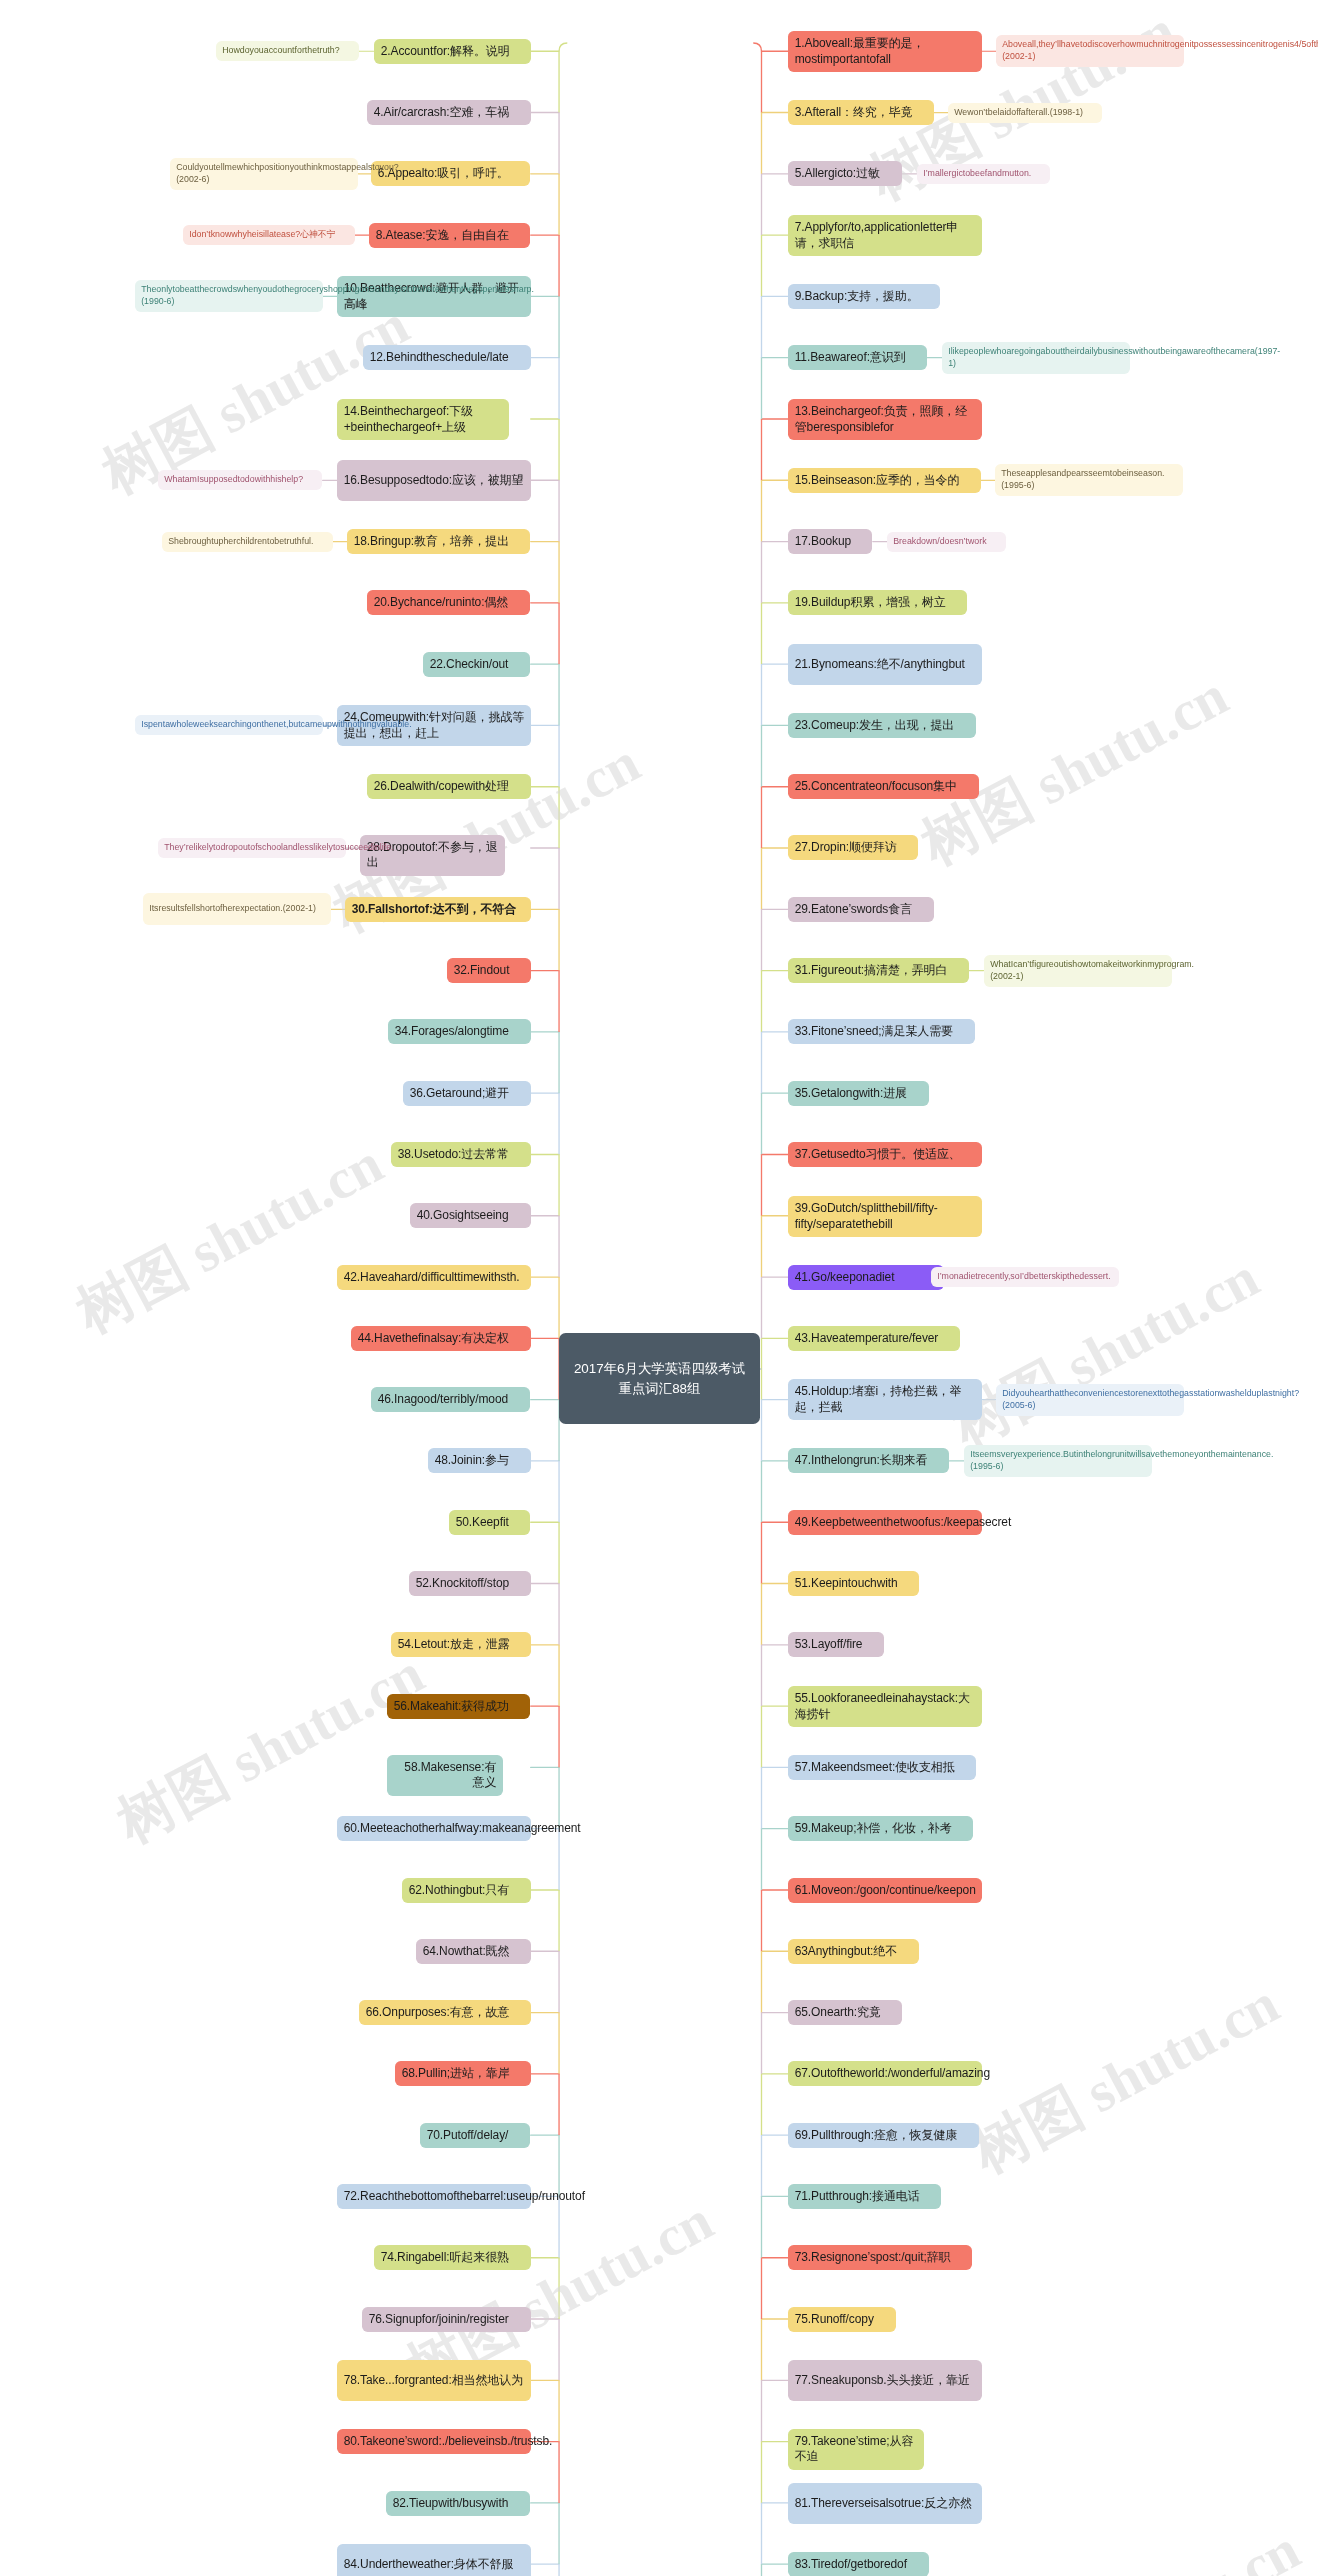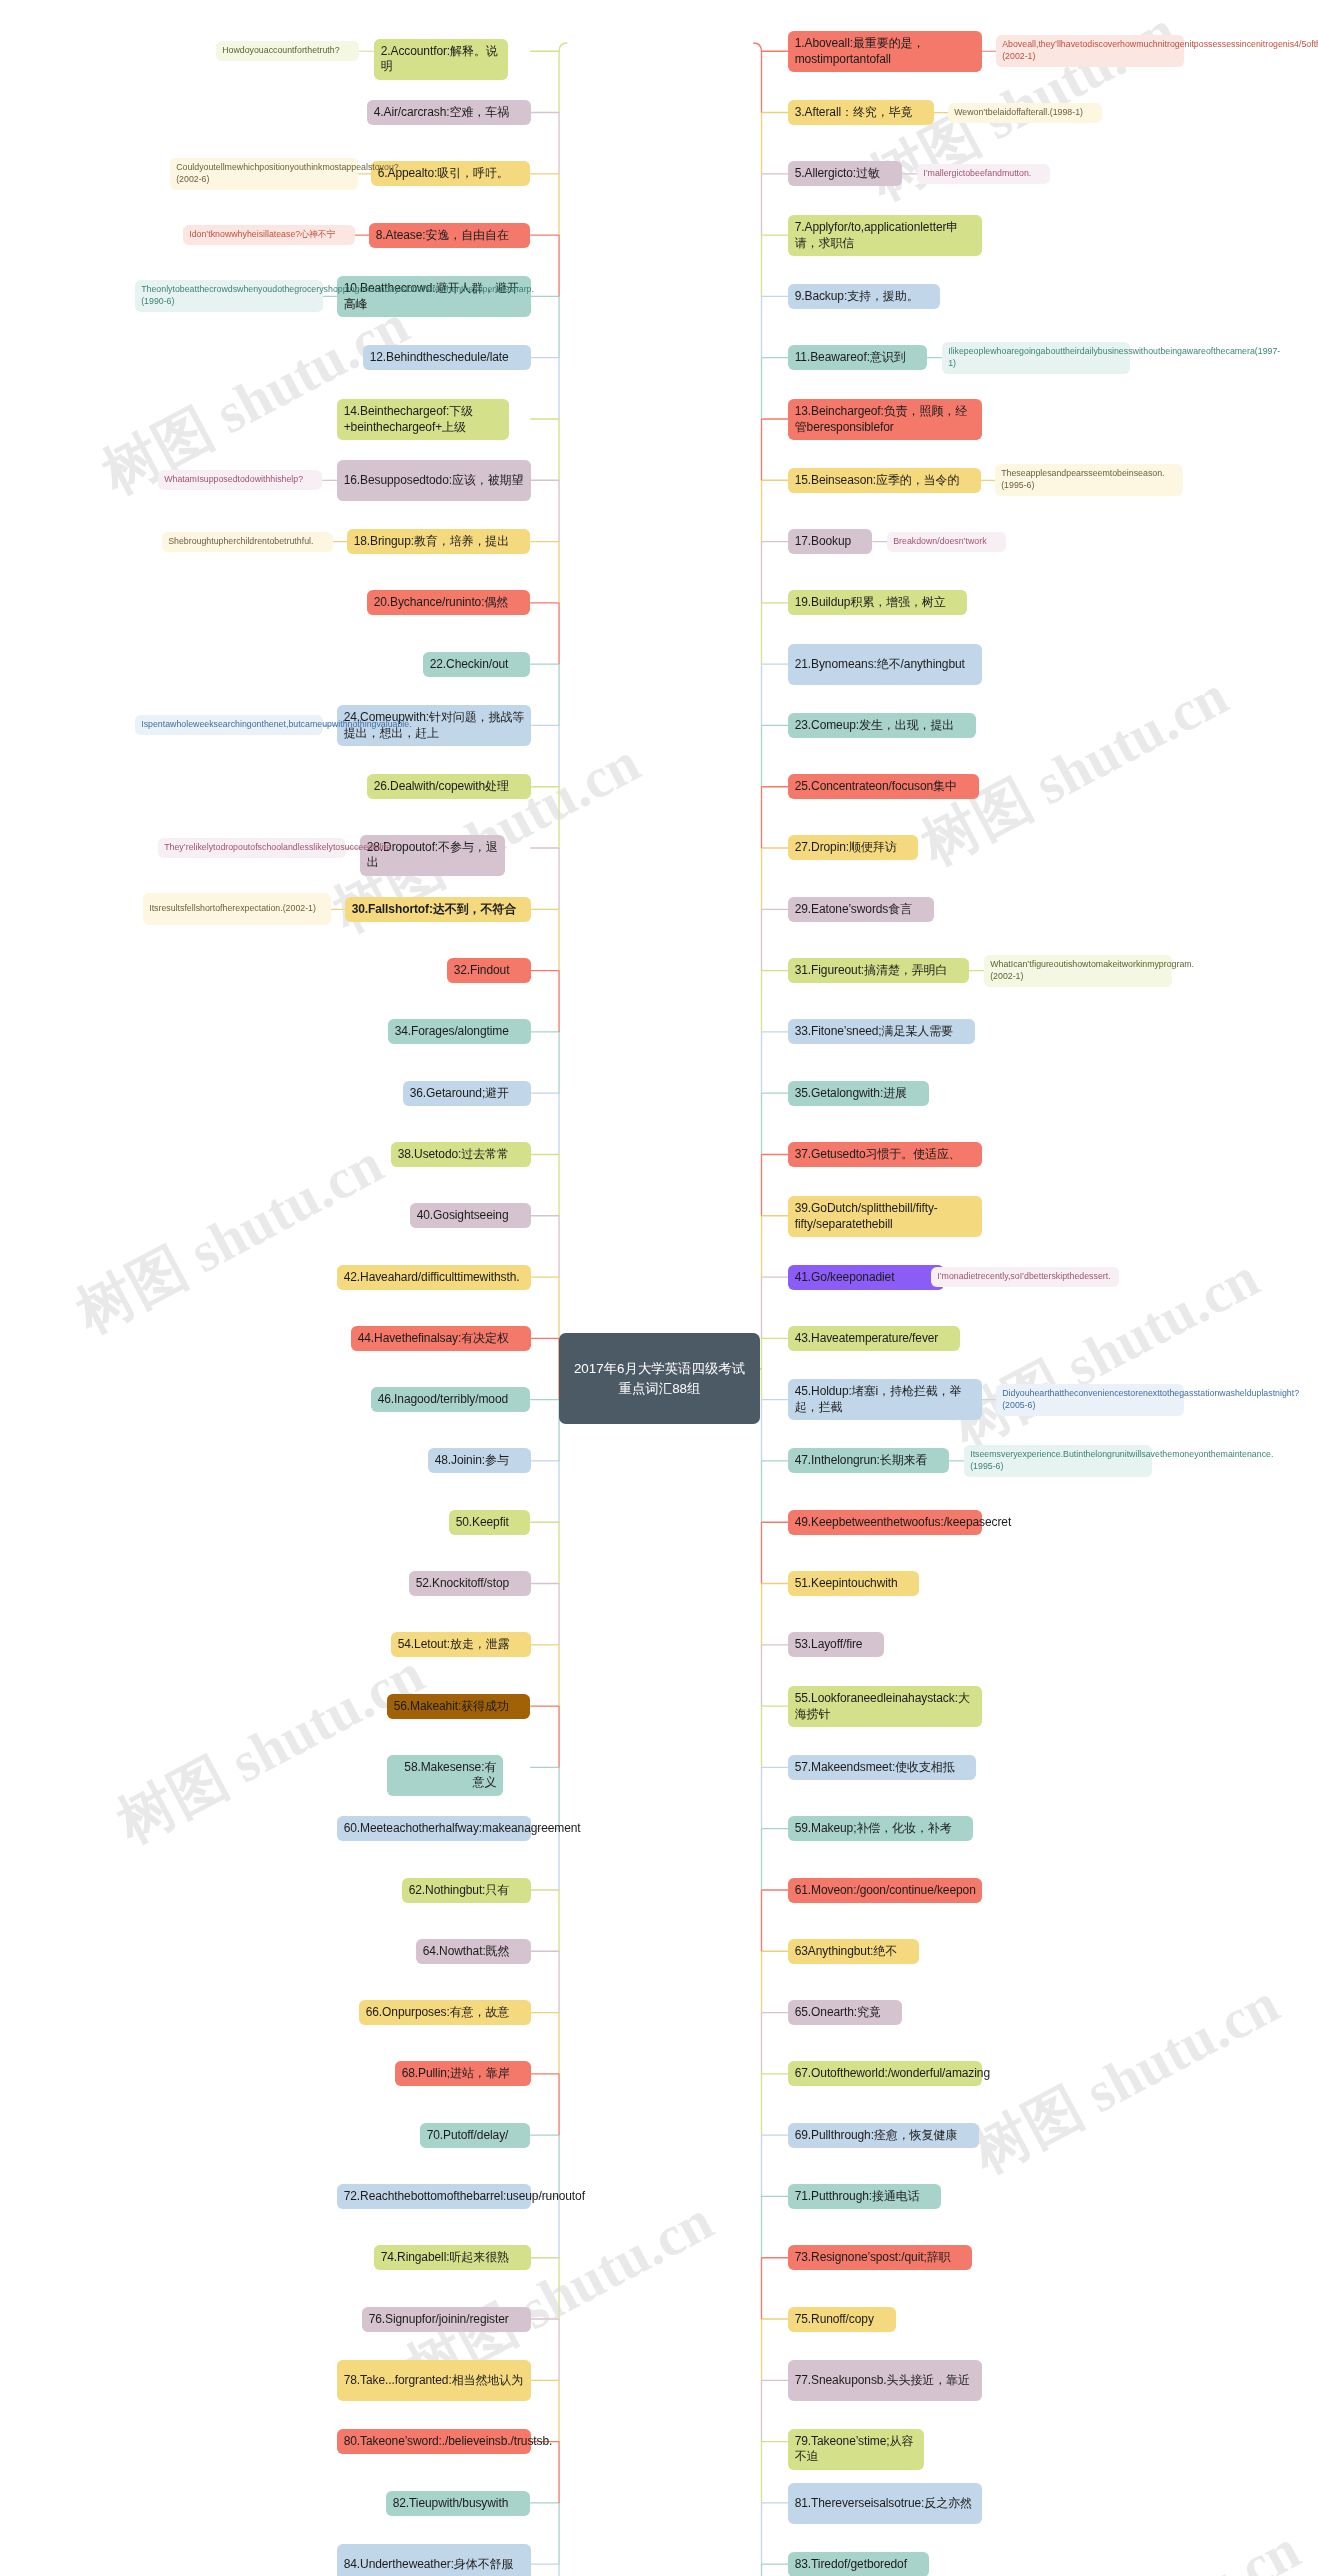--- a/index.html
+++ b/index.html
@@ -280,21 +280,21 @@
       <div class="wm" style="left: 103px; top: 1710px;">树图 shutu.cn</div>
       <div class="wm" style="left: 392px; top: 2257px;">树图 shutu.cn</div>
       <div class="wm" style="left: 855px; top: 67px;">树图 shutu.cn</div>
       <div class="wm" style="left: 907px; top: 732px;">树图 shutu.cn</div>
       <div class="wm" style="left: 938px; top: 1314px;">树图 shutu.cn</div>
       <div class="wm" style="left: 958px; top: 2040px;">树图 shutu.cn</div>
       <div class="wm" style="left: 979px; top: 2586px;">树图 shutu.cn</div>
       <div class="wm" style="left: 319px; top: 799px;">树图 shutu.cn</div>
     </div>
   <div id="nodes-layer">
-      <div class="node l" style="background: rgb(212, 224, 138); width: 134px; min-height: 25px; top: 39px; left: 374px;">2.Accountfor:解释。说明</div>
+      <div class="node l" style="background: rgb(212, 224, 138); width: 157px; min-height: 25px; top: 39px; left: 374px;">2.Accountfor:解释。说明</div>
       <div class="leaf" style="background: rgb(244, 247, 226); color: rgb(92, 99, 48); width: 143px; min-height: 20px; top: 41px; left: 216px;">Howdoyouaccountforthetruth?</div>
       <div class="node l" style="background: rgb(214, 195, 208); width: 164px; min-height: 25px; top: 100px; left: 367px;">4.Air/carcrash:空难，车祸</div>
       <div class="node l" style="background: rgb(245, 217, 126); width: 159px; min-height: 25px; top: 161px; left: 371px;">6.Appealto:吸引，呼吁。</div>
       <div class="leaf" style="background: rgb(253, 246, 224); color: rgb(109, 96, 64); width: 188px; min-height: 32px; top: 158px; left: 170px;">Couldyoutellmewhichpositionyouthinkmostappealstoyou?(2002-6)</div>
       <div class="node l" style="background: rgb(244, 121, 106); width: 161px; min-height: 25px; top: 223px; left: 369px;">8.Atease:安逸，自由自在</div>
       <div class="leaf" style="background: rgb(251, 230, 226); color: rgb(192, 80, 63); width: 172px; min-height: 20px; top: 225px; left: 183px;">Idon’tknowwhyheisillatease?心神不宁</div>
       <div class="node l" style="background: rgb(168, 211, 203); width: 194px; min-height: 41px; top: 276px; left: 337px;">10.Beatthecrowd:避开人群，避开高峰</div>
       <div class="leaf" style="background: rgb(230, 243, 240); color: rgb(62, 130, 119); width: 188px; min-height: 32px; top: 280px; left: 135px;">TheonlytobeatthecrowdswhenyoudothegroceryshoppingonSundayistobeherewhentheyopenat9sharp.(1990-6)</div>
       <div class="node l" style="background: rgb(194, 214, 234); width: 168px; min-height: 25px; top: 345px; left: 363px;">12.Behindtheschedule/late</div>
       <div class="node l" style="background: rgb(212, 224, 138); width: 172px; min-height: 41px; top: 399px; left: 337px;">14.Beinthechargeof:下级+beinthechargeof+上级</div>

